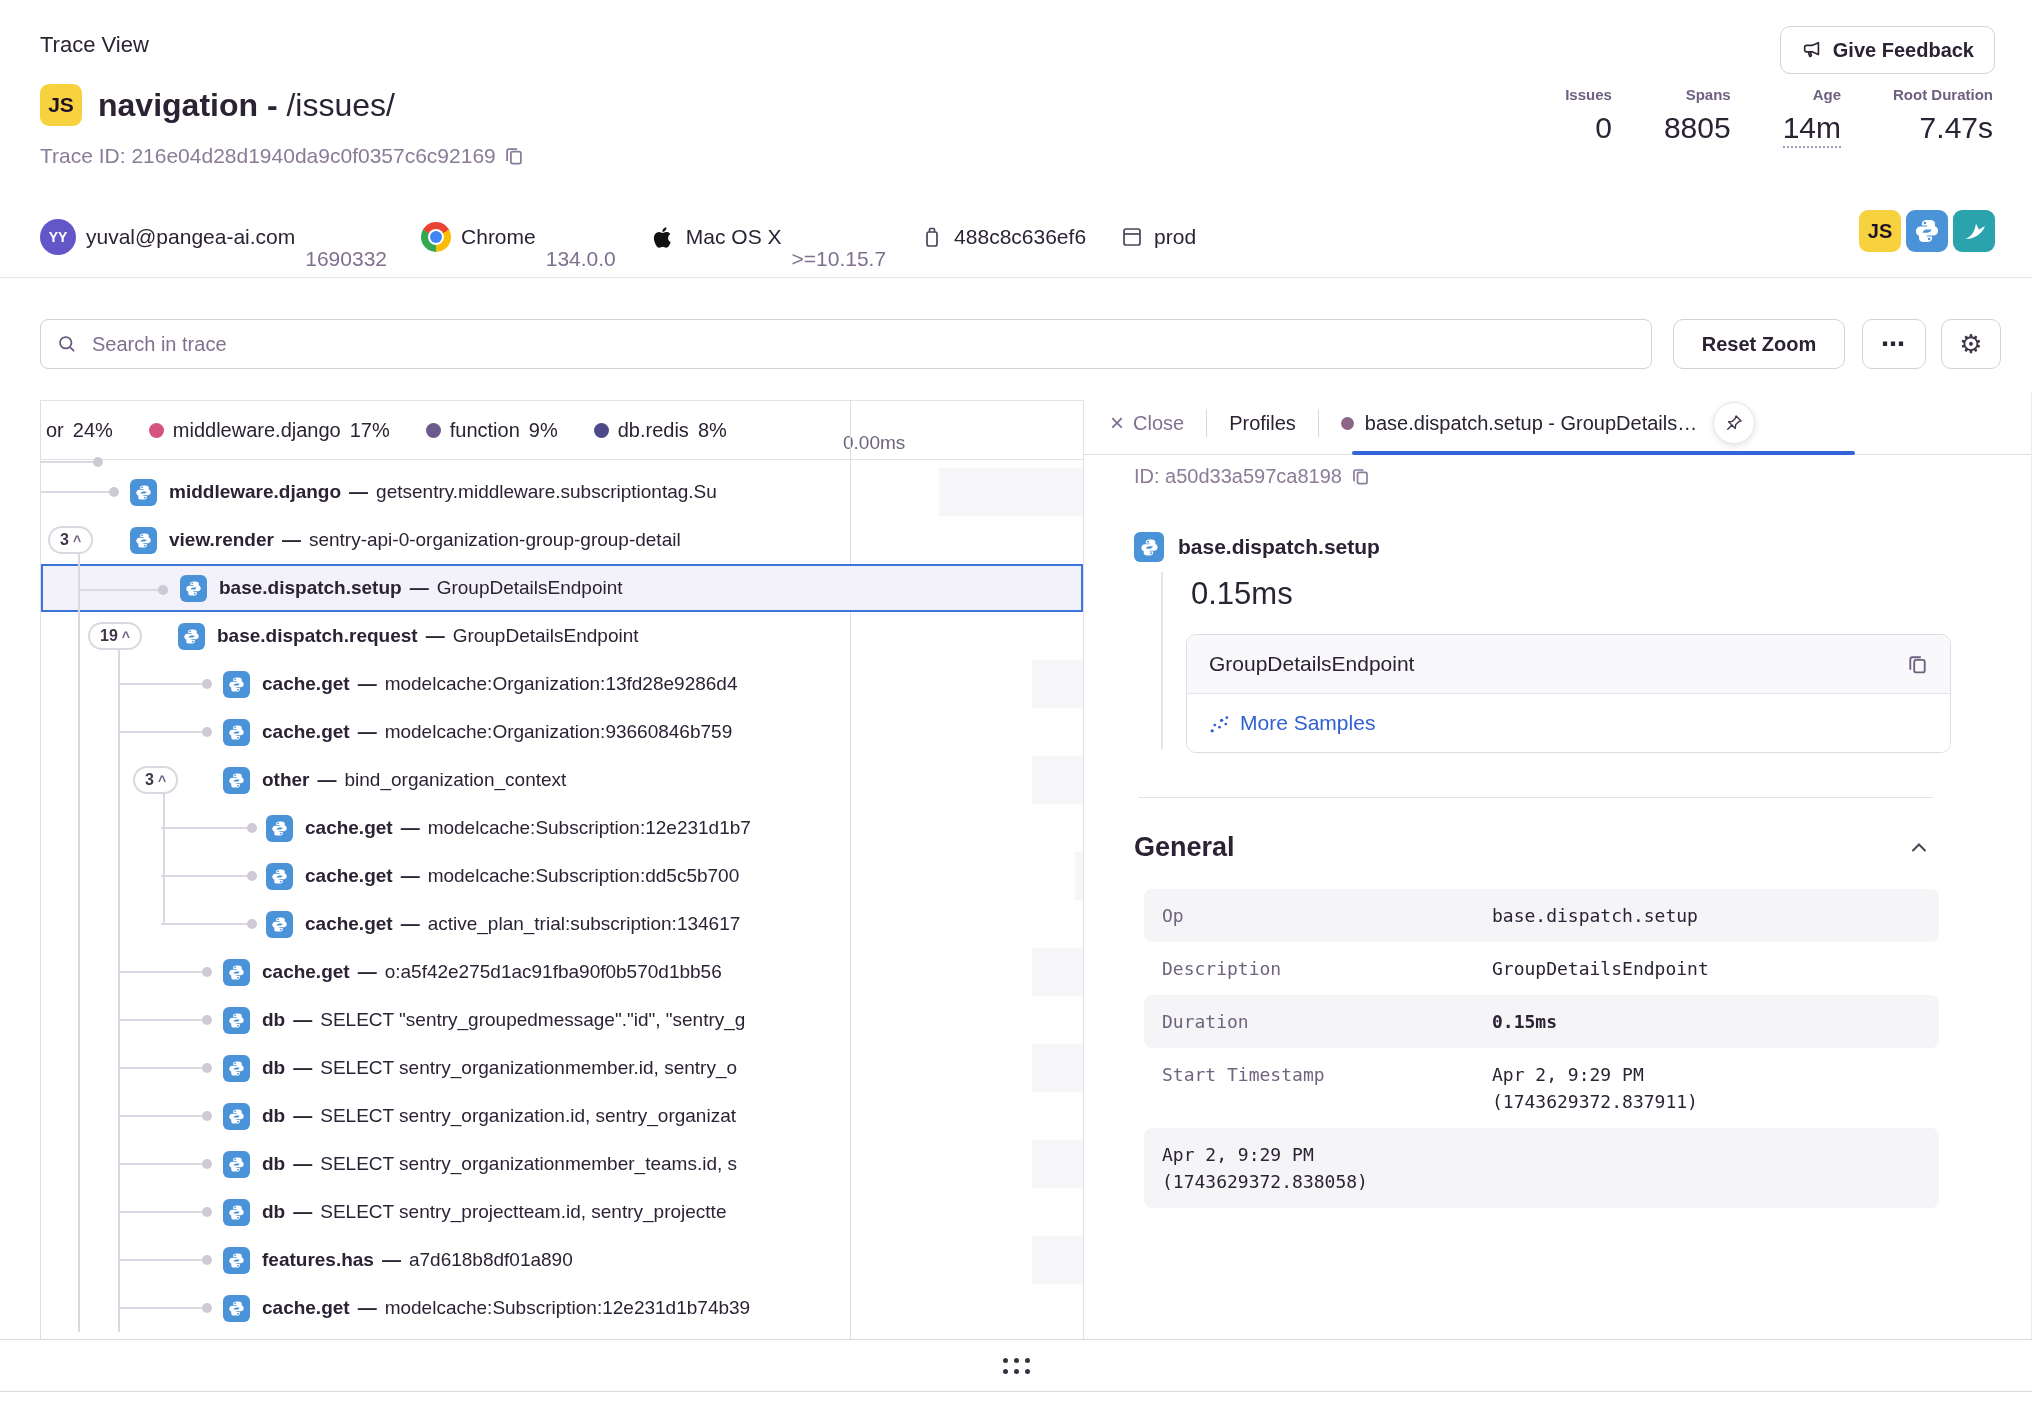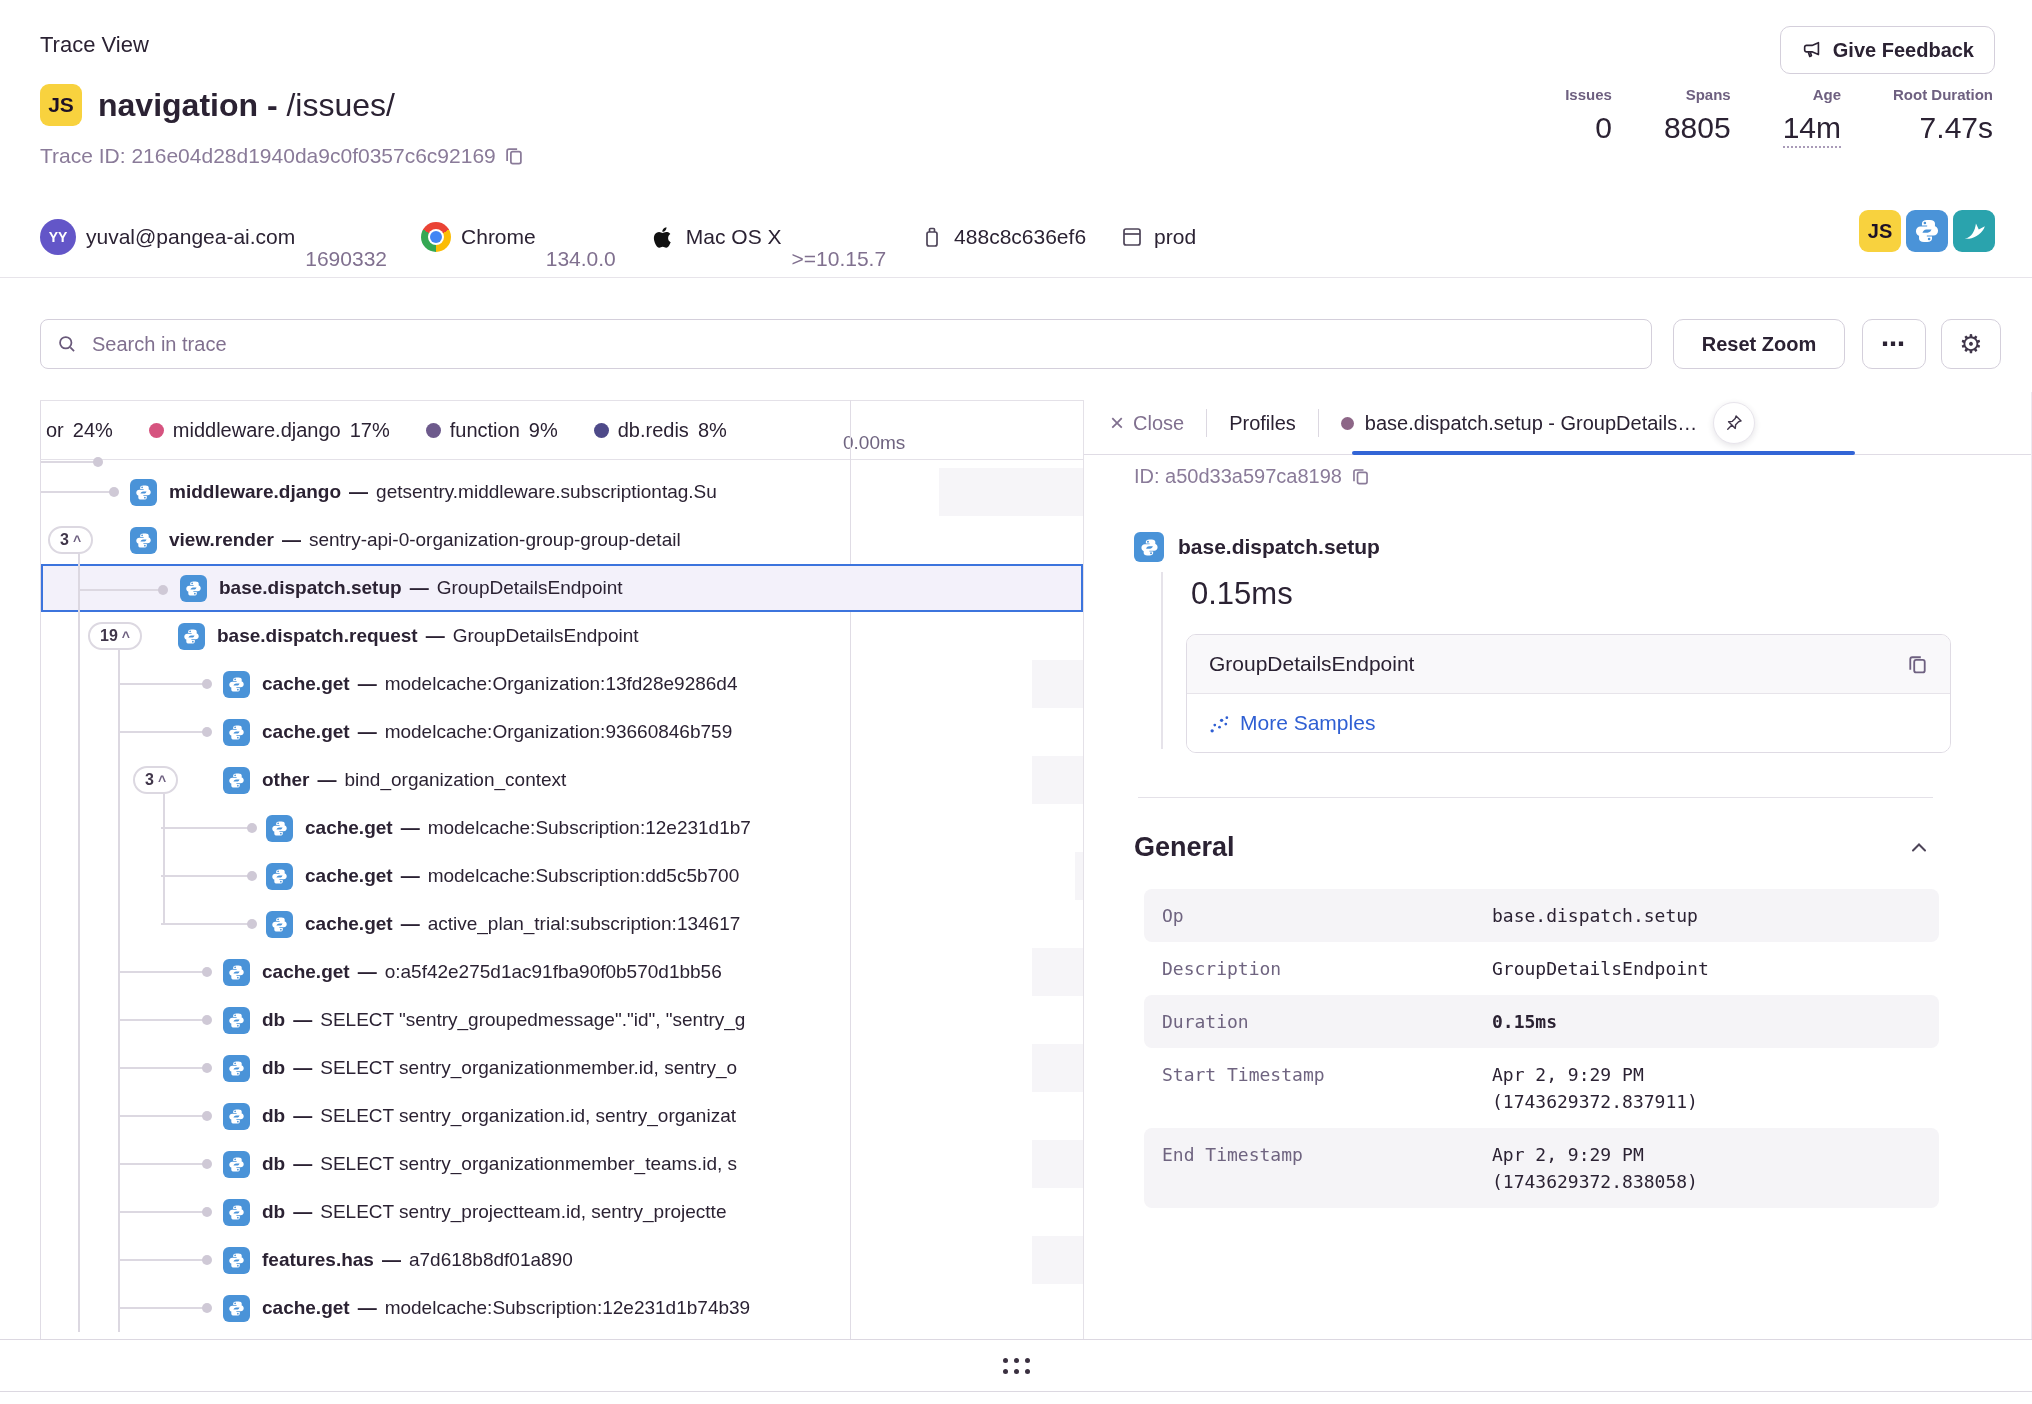--- a/index.html
+++ b/index.html
@@ -684,21 +684,20 @@
             </div>
           </div>
           <div class="kv">
             <div class="k">Start Timestamp</div>
             <div class="v">
               <div>Apr 2, 9:29 PM</div>
               <div>(1743629372.837911)</div>
             </div>
           </div>
           <div class="kv gray">
-            <div class="k">End Timestamp</div>
             <div class="v">
               <div>Apr 2, 9:29 PM</div>
               <div>(1743629372.838058)</div>
             </div>
           </div>
         </div>
     </div>
   </div>
 
   <div class="footer">

